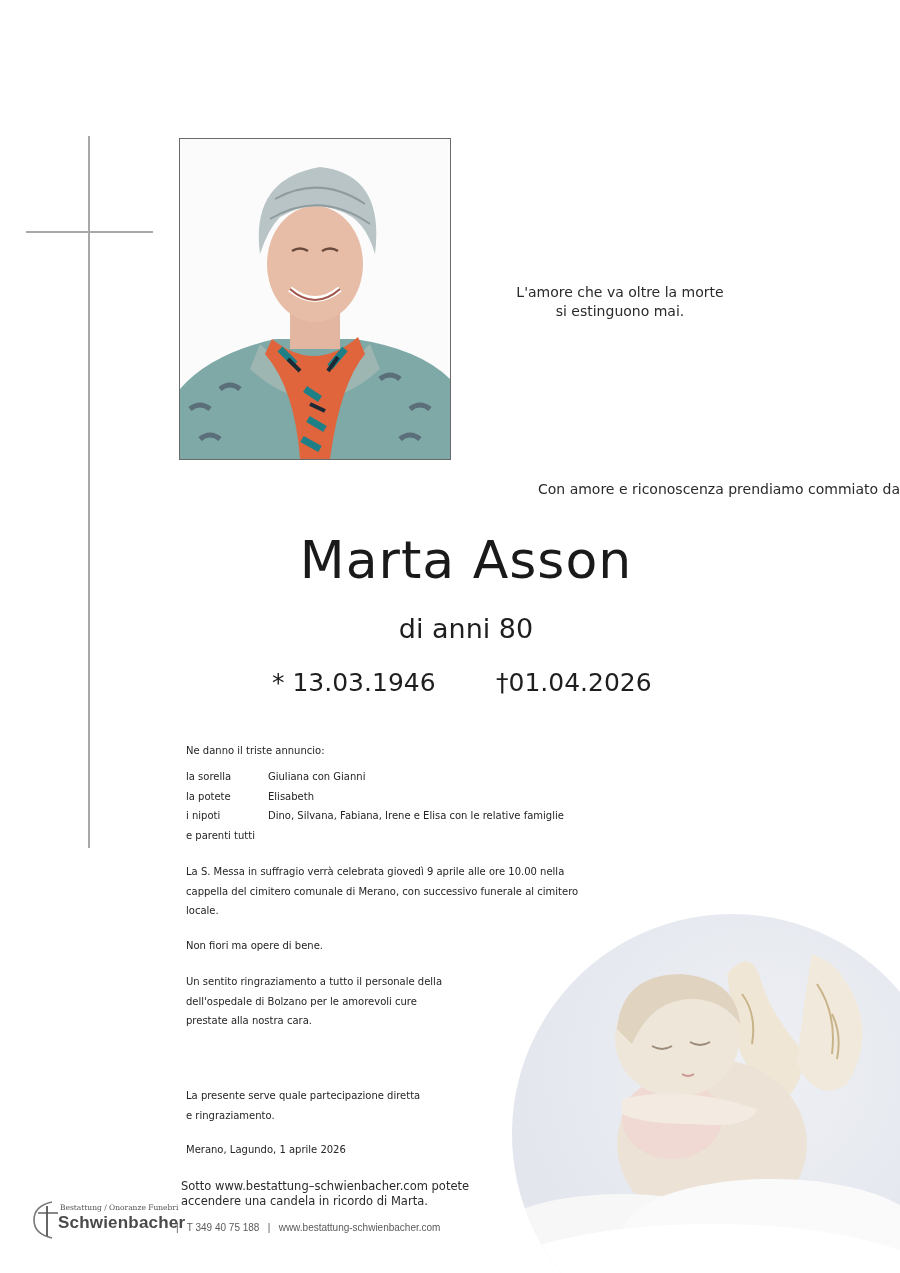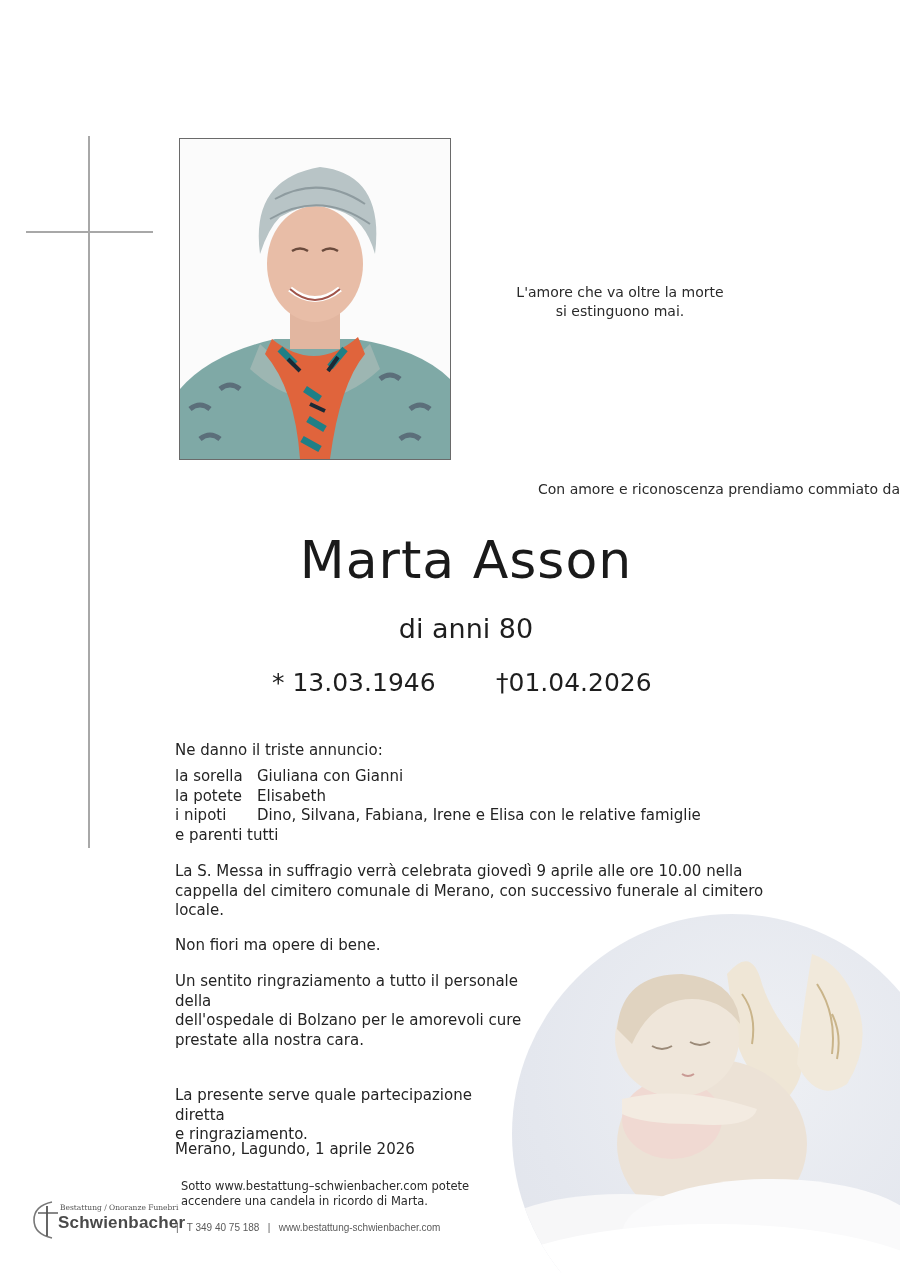--- a/index.html
+++ b/index.html
@@ -27,21 +27,21 @@
     left: 0; width: 932px; top: 530px; text-align: center;
     font-size: 52px; letter-spacing: 1px; color: #1a1a1a; font-weight: normal;
   }
   .age {
     left: 0; width: 932px; top: 613px; text-align: center; font-size: 27px; color: #1e1e1e;
   }
   .dates { top: 668px; font-size: 25px; color: #1e1e1e; }
   .birth { left: 272px; }
   .death { left: 496px; }
 
-  .body-text { left: 175px; font-size: 15px; line-height: 19.5px; color: #242424; }
+  .body-text { left: 186px; font-size: 10px; line-height: 19.5px; color: #242424; }
   .p1 { top: 741px; }
   .family { top: 767px; }
   .family .row { display: flex; }
   .family .rel { width: 82px; }
   .p-messa { top: 862px; width: 600px; }
   .p-fiori { top: 936px; }
   .p-thanks { top: 972px; width: 380px; }
   .p-part { top: 1086px; width: 350px; }
   .p-place { top: 1140px; }
 

